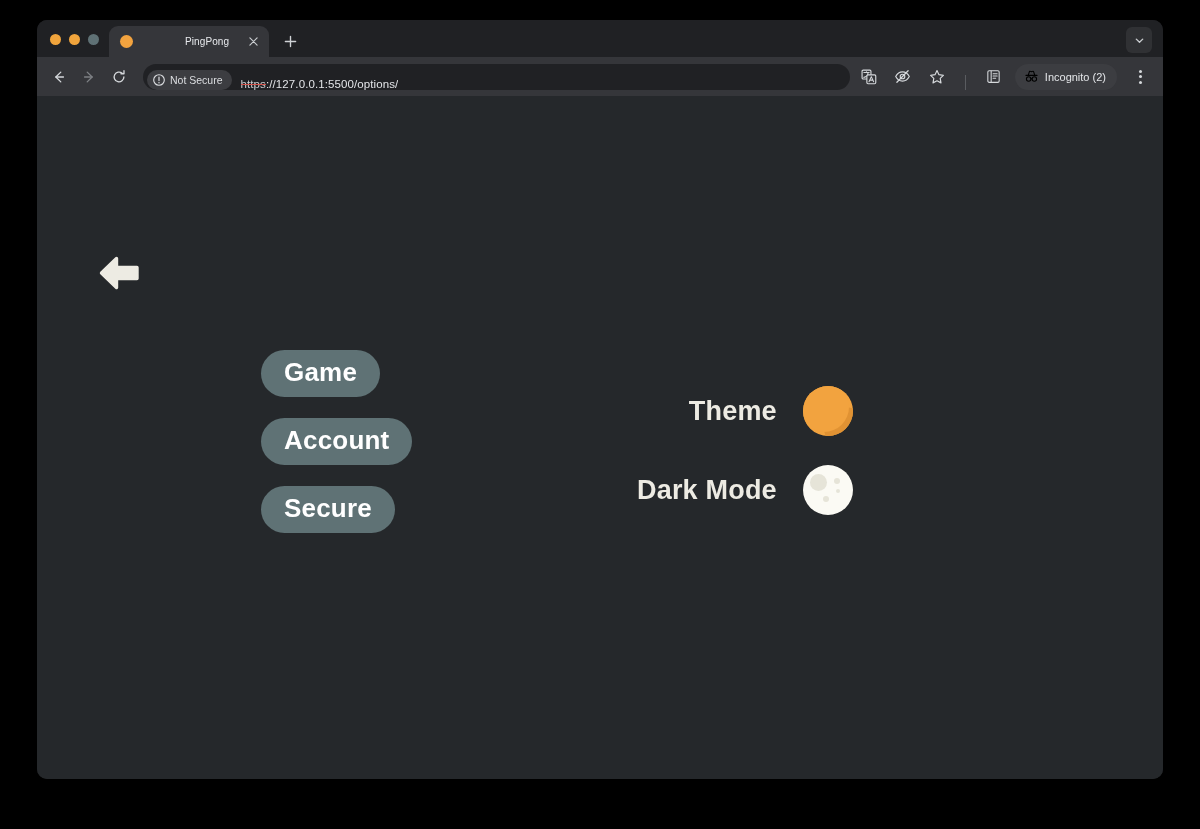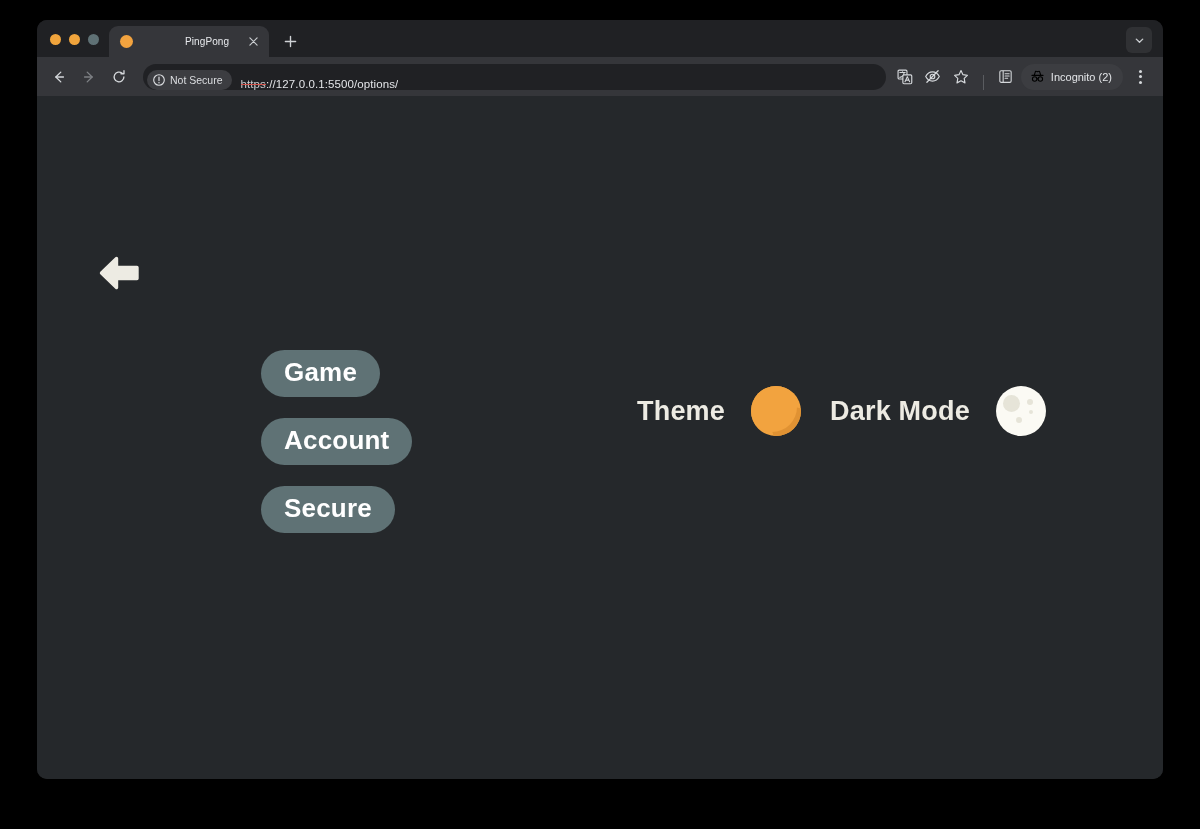--- a/index.html
+++ b/index.html
@@ -153,21 +153,21 @@
   }
   .url-scheme {
     text-decoration: line-through;
     text-decoration-color: #D4534A;
     color: #C9CCCF;
   }
 
   .toolbar-right {
     display: flex;
     align-items: flex-end;
-    gap: 2px;
+    gap: 8px;
     flex: 0 0 auto;
     margin-left: 4px;
   }
   .tb-icon {
     width: 26px; height: 26px;
     display: flex; align-items: center; justify-content: center;
     border-radius: 50%;
     color: #D5D8DB;
   }
   .tb-divider {
@@ -246,21 +246,21 @@
     text-align: center;
     white-space: nowrap;
   }
 
   
   .settings-column {
     position: absolute;
     left: 600px;
     top: 290px;
     display: flex;
-    flex-direction: row;
+    flex-direction: column;
     gap: 29px;
     align-items: flex-end;
   }
   .setting-row {
     display: flex;
     align-items: center;
     gap: 26px;
   }
   .setting-label {
     font-size: 27px;

